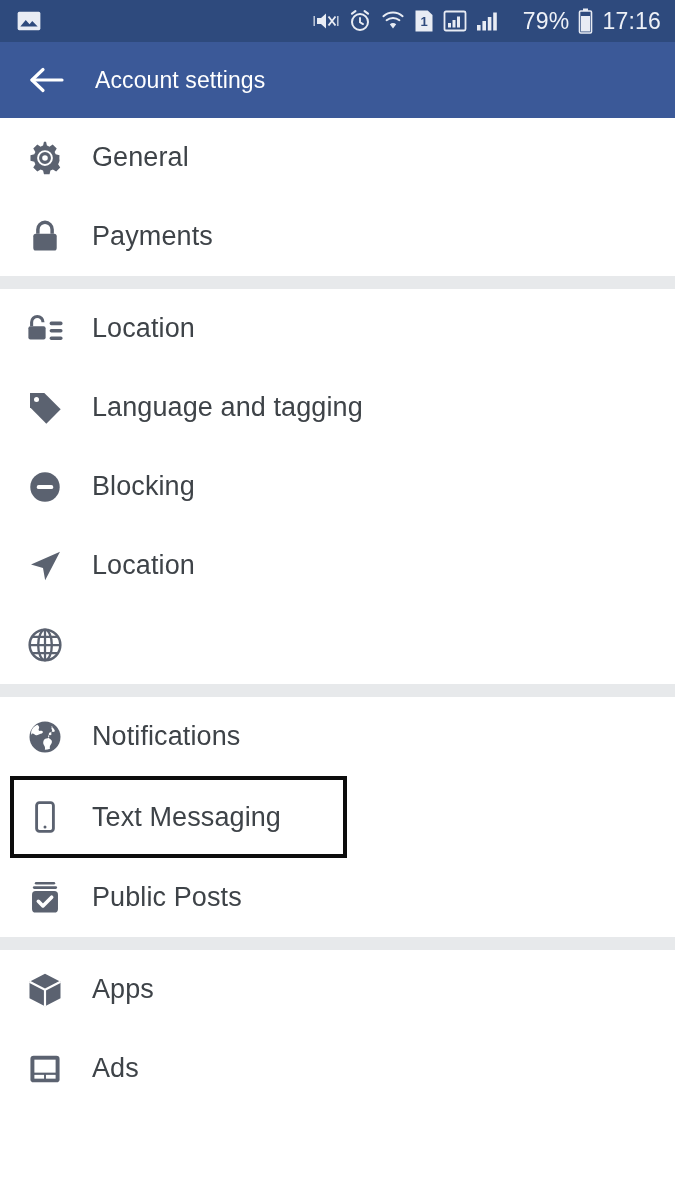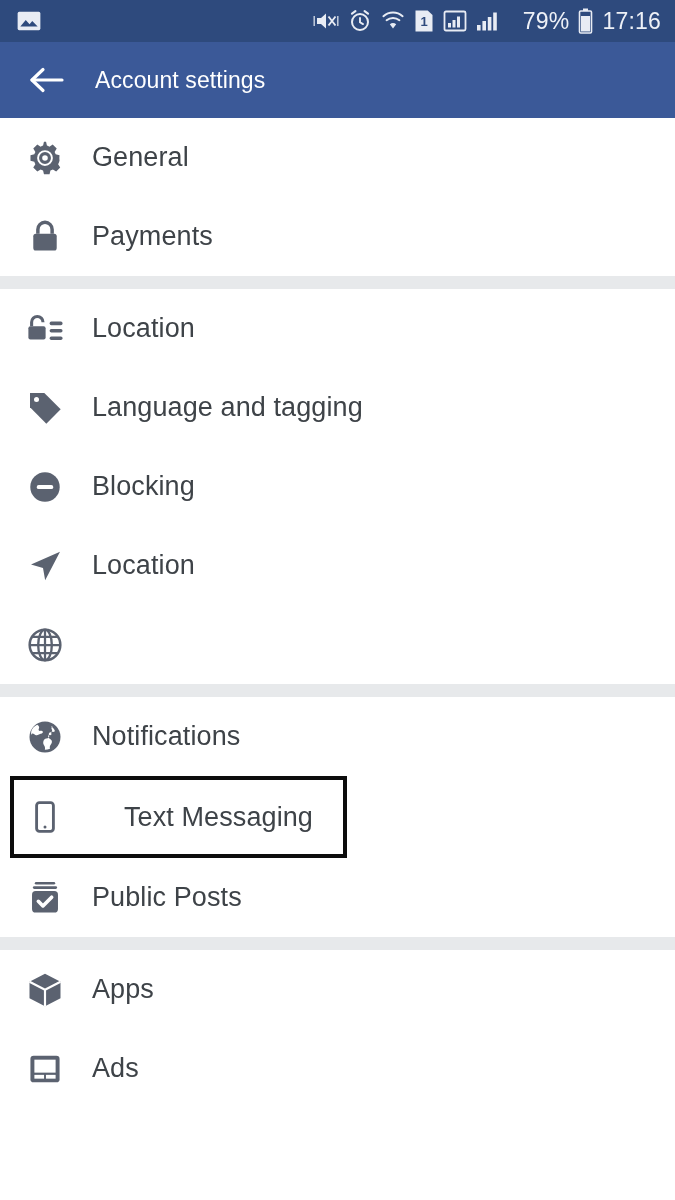--- a/index.html
+++ b/index.html
@@ -64,21 +64,20 @@
     letter-spacing:.1px; font-weight:400;
   }
 
   
   .row.highlight{
     border:4px solid #0d0d0d;
     width:337px;
     height:82px;
     margin-left:10px;
     padding-left:8px;
-    gap:32px;
   }
   .row.highlight .row-label{ margin-left:24px; }
 
   svg{ display:block; }
 </style>
 </head>
 <body>
 
 <div class="phone">
 

